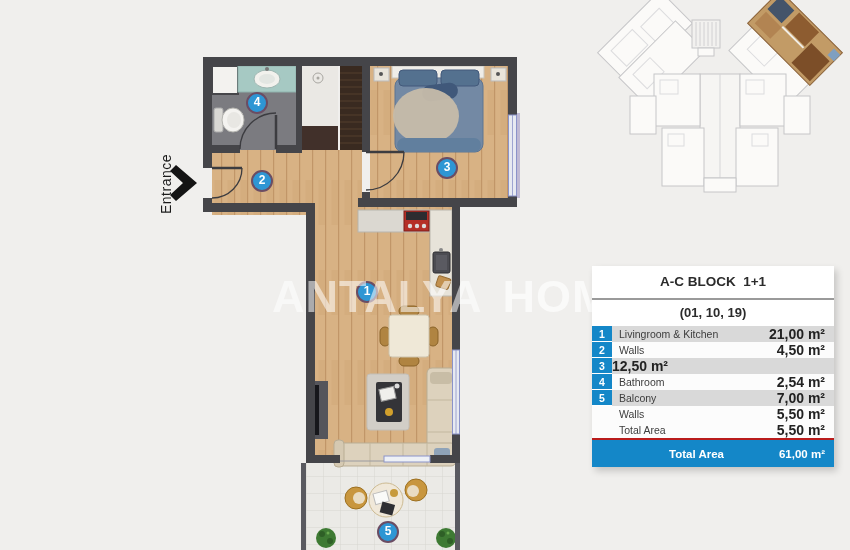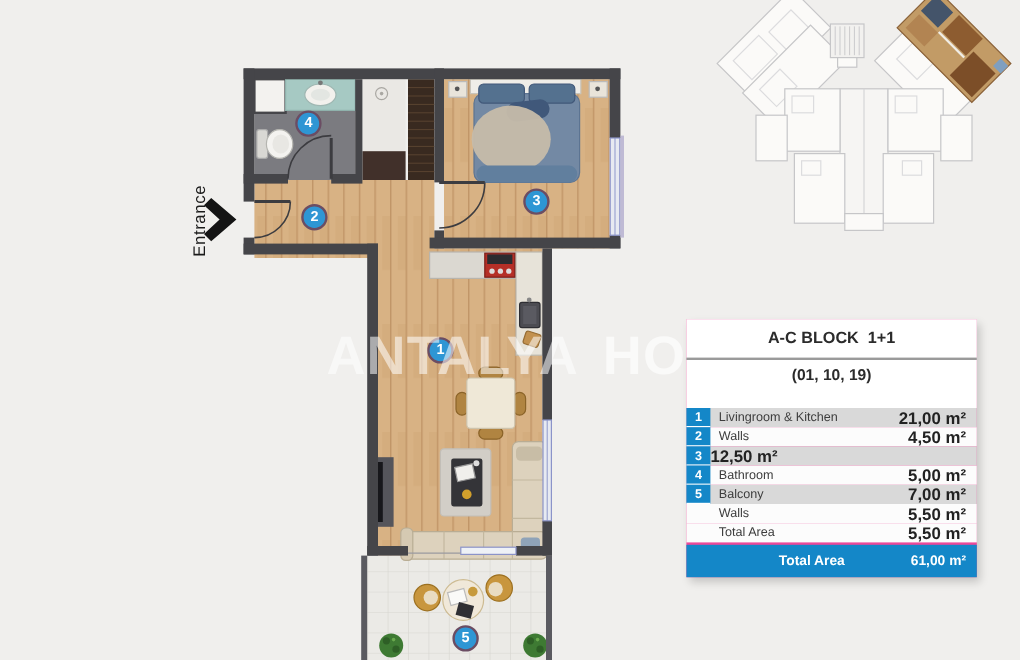--- a/index.html
+++ b/index.html
@@ -23,30 +23,30 @@
   }
   .watermark .w2{margin-left:20px;color:rgba(255,255,255,0.65);}
   
   .entrance-label{
     position:absolute;left:121px;top:176px;width:90px;text-align:center;
     transform:rotate(-90deg);transform-origin:center;
     font-size:14px;color:#1a1a1a;z-index:4;letter-spacing:0.5px;
   }
   
   .area-table{
-    position:absolute;left:572px;top:266px;width:242px;z-index:6;
-    background:#ec4899;box-shadow:3px 4px 7px rgba(0,0,0,0.18);
+    position:absolute;left:592px;top:266px;width:242px;z-index:6;
+    background:#b91c1c;box-shadow:3px 4px 7px rgba(0,0,0,0.18);
     font-size:11px;color:#3d3d3d;
   }
   .at-title{
     height:32px;line-height:32px;text-align:center;font-weight:bold;
     font-size:13.5px;color:#2b2b2b;background:#fff;border-bottom:2px solid #9a9a9a;
   }
   .at-subtitle{
-    height:40px;line-height:26px;text-align:center;font-weight:bold;
+    height:26px;line-height:26px;text-align:center;font-weight:bold;
     font-size:13px;color:#2b2b2b;background:#fff;
   }
   .at-row{display:flex;align-items:stretch;height:16px;background:#fcfcfc;}
   .at-row.shaded{background:#d9d9d9;}
   .at-num{
     width:20px;background:#1487c8;color:#fff;font-weight:bold;
     text-align:center;line-height:16px;font-size:10.5px;
     border-bottom:1px solid #fff;box-sizing:border-box;flex:0 0 20px;
   }
   .at-num.empty{background:transparent;border-bottom:none;}
@@ -309,21 +309,21 @@
       <div class="at-label">Walls</div>
       <div class="at-value">4,50 m²</div>
     </div>
     <div class="at-row shaded">
       <div class="at-num accent-bg" style="background: rgb(20, 135, 200);">3</div>
       <div class="at-value">12,50 m²</div>
     </div>
     <div class="at-row">
       <div class="at-num accent-bg" style="background: rgb(20, 135, 200);">4</div>
       <div class="at-label">Bathroom</div>
-      <div class="at-value">5,00 m²</div>
+      <div class="at-value">2,54 m²</div>
     </div>
     <div class="at-row shaded">
       <div class="at-num accent-bg" style="background: rgb(20, 135, 200);">5</div>
       <div class="at-label">Balcony</div>
       <div class="at-value">7,00 m²</div>
     </div>
     <div class="at-row">
       <div class="at-num empty"></div>
       <div class="at-label">Walls</div>
       <div class="at-value">5,50 m²</div>

